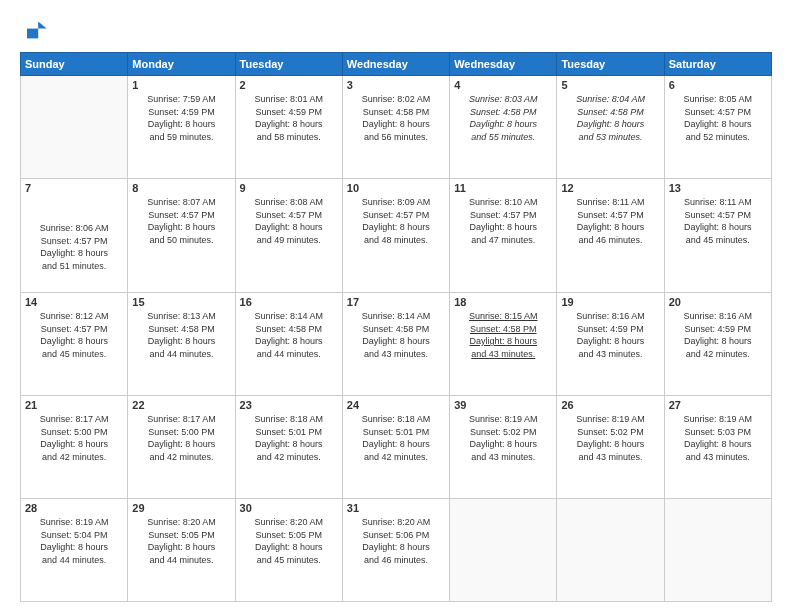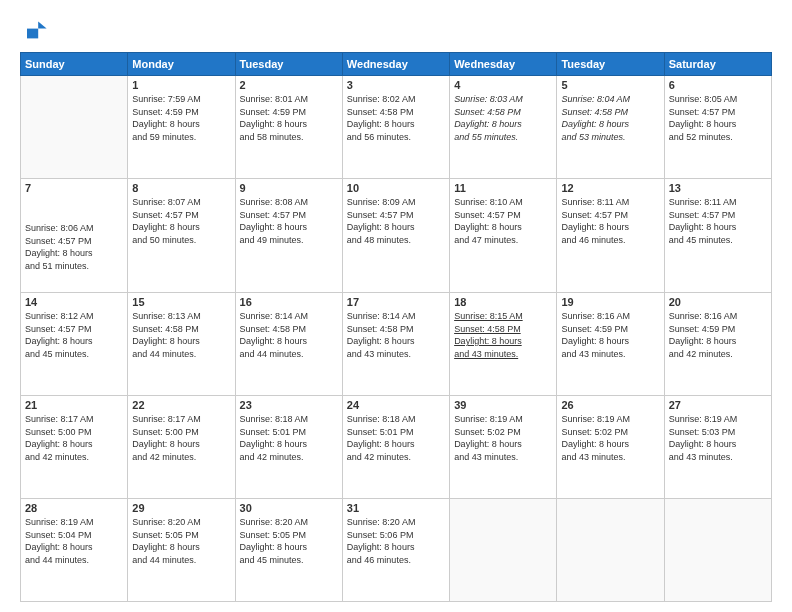--- a/index.html
+++ b/index.html
@@ -81,20 +81,21 @@
       font-size: 11px;
       font-weight: bold;
       color: #333;
       display: block;
       margin-bottom: 2px;
     }
     .day-info {
       font-size: 9px;
       color: #333;
       line-height: 1.4;
+      text-align: center;
     }
     .empty-cell {
       background: #f9f9f9;
     }
   </style>
 </head>
 <body>
 
 <div class="page">
   <div class="header">

